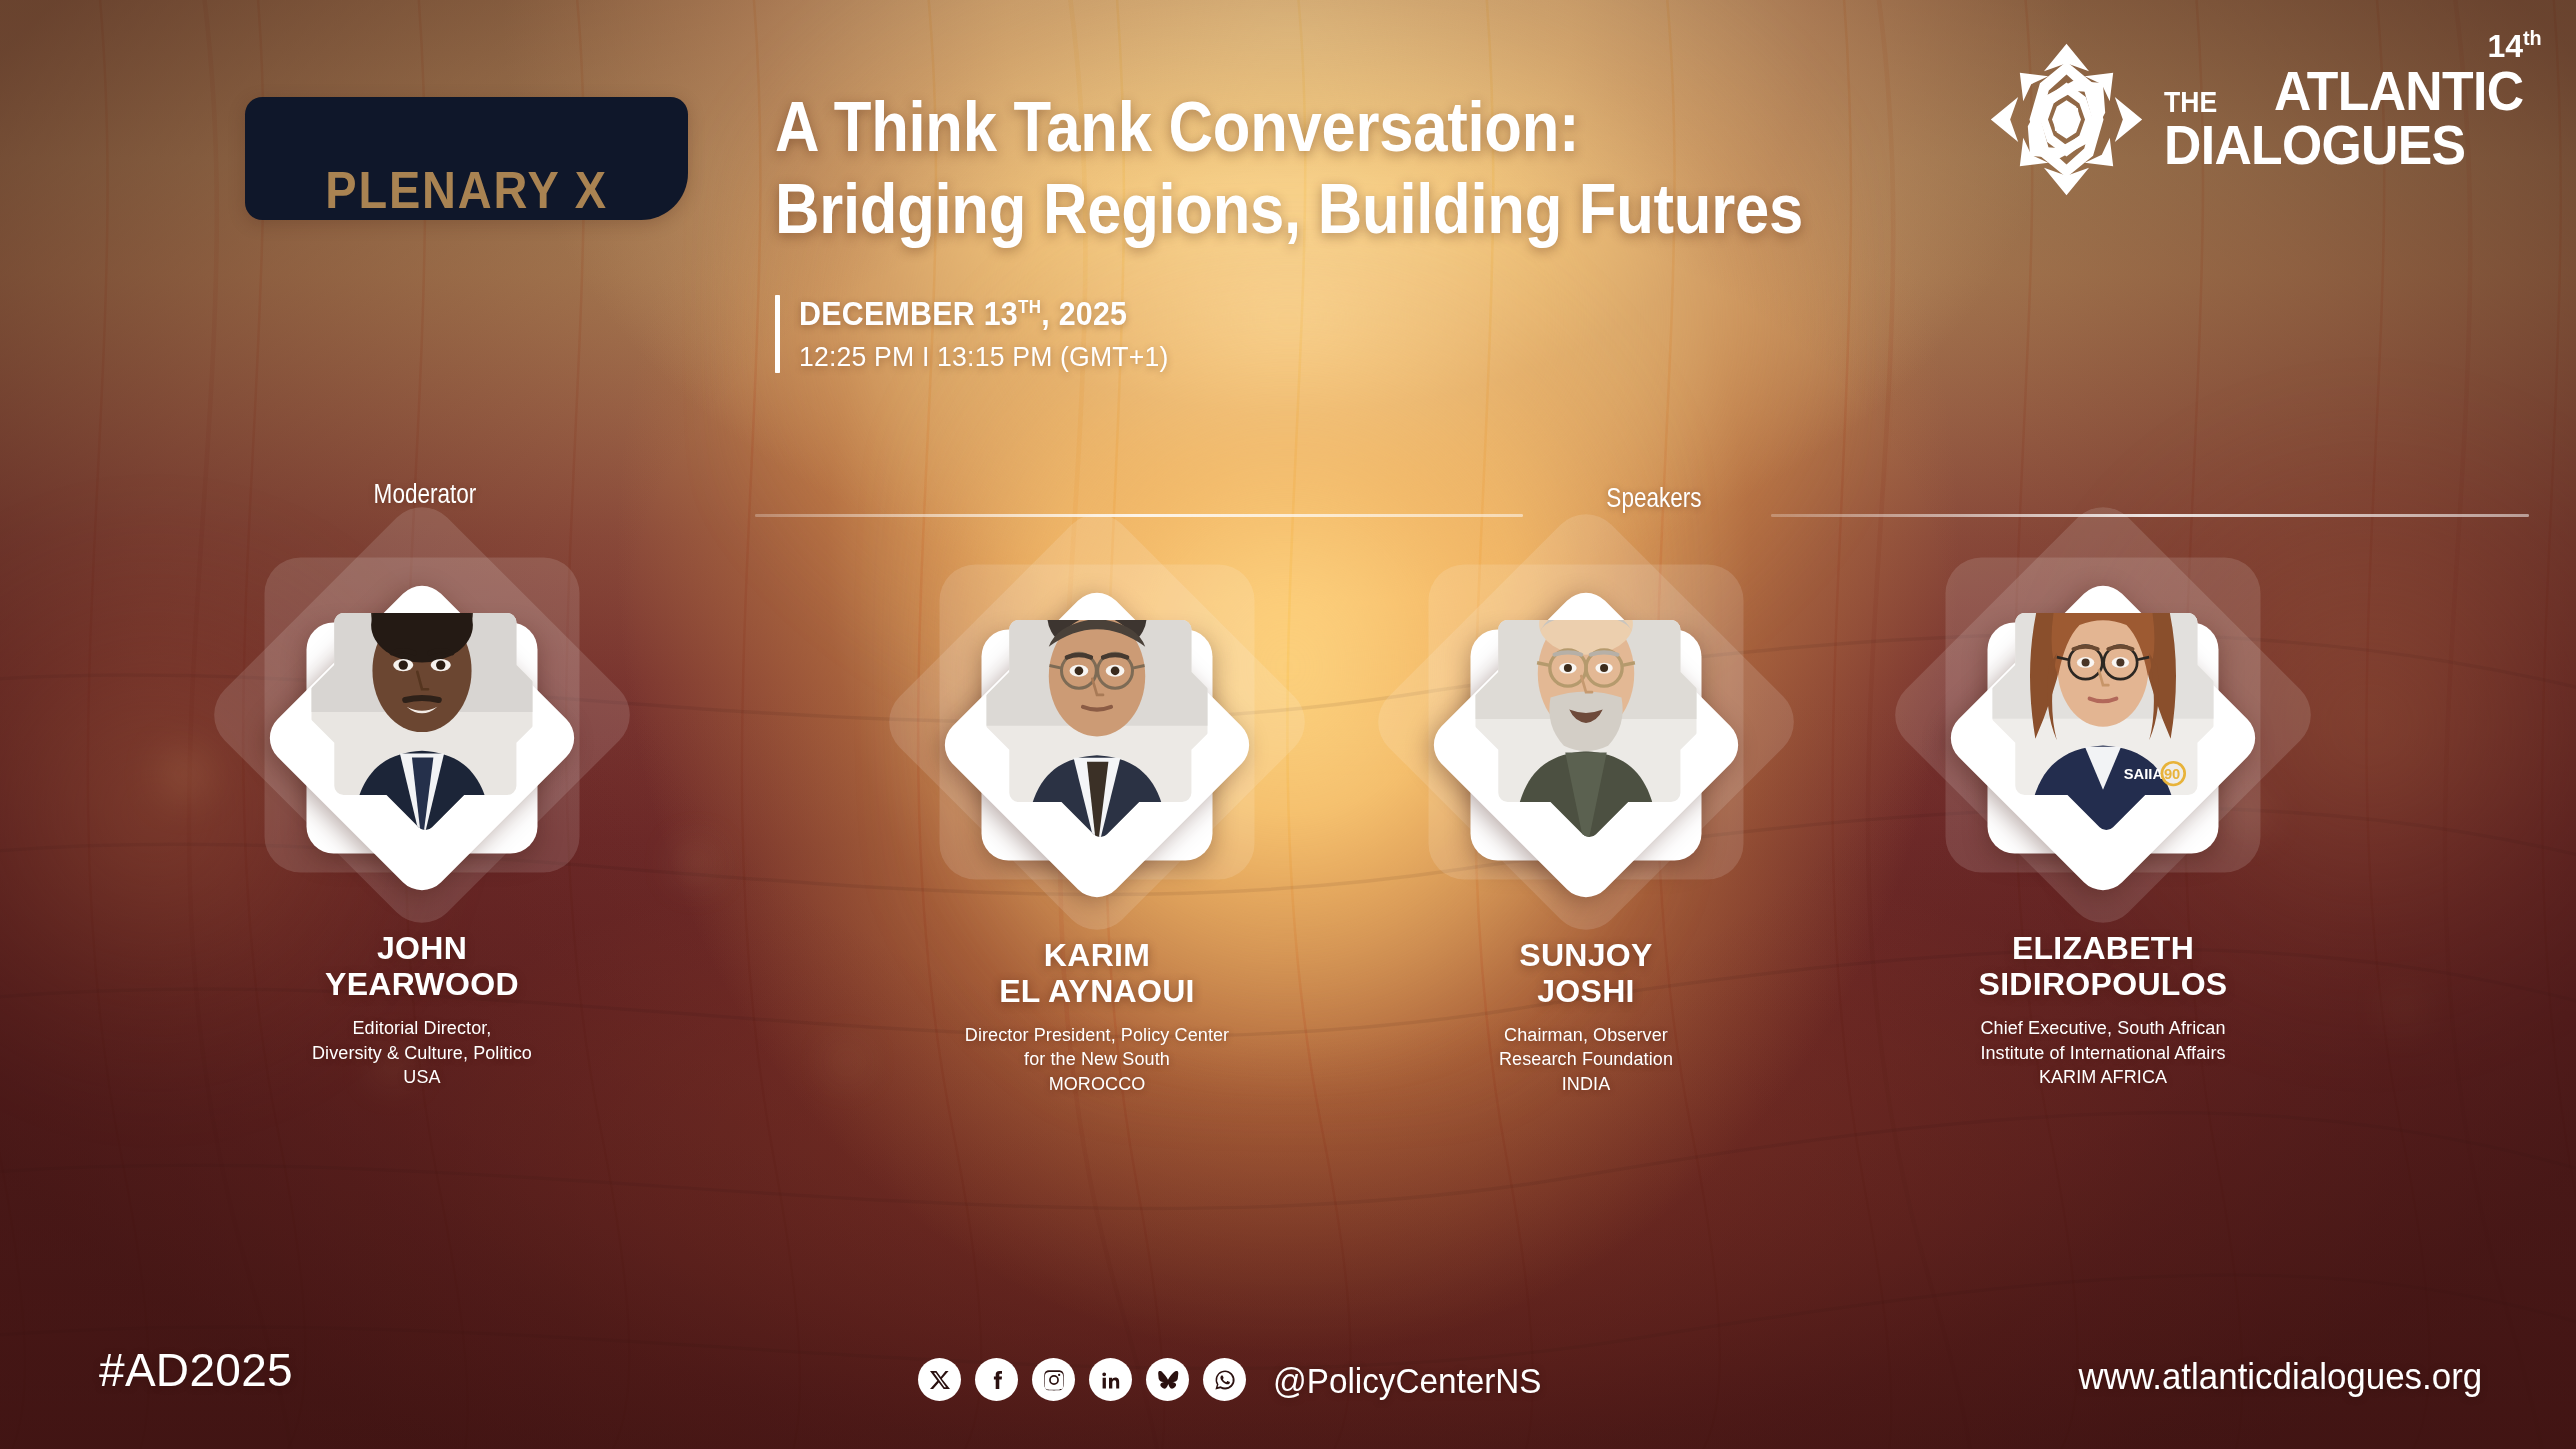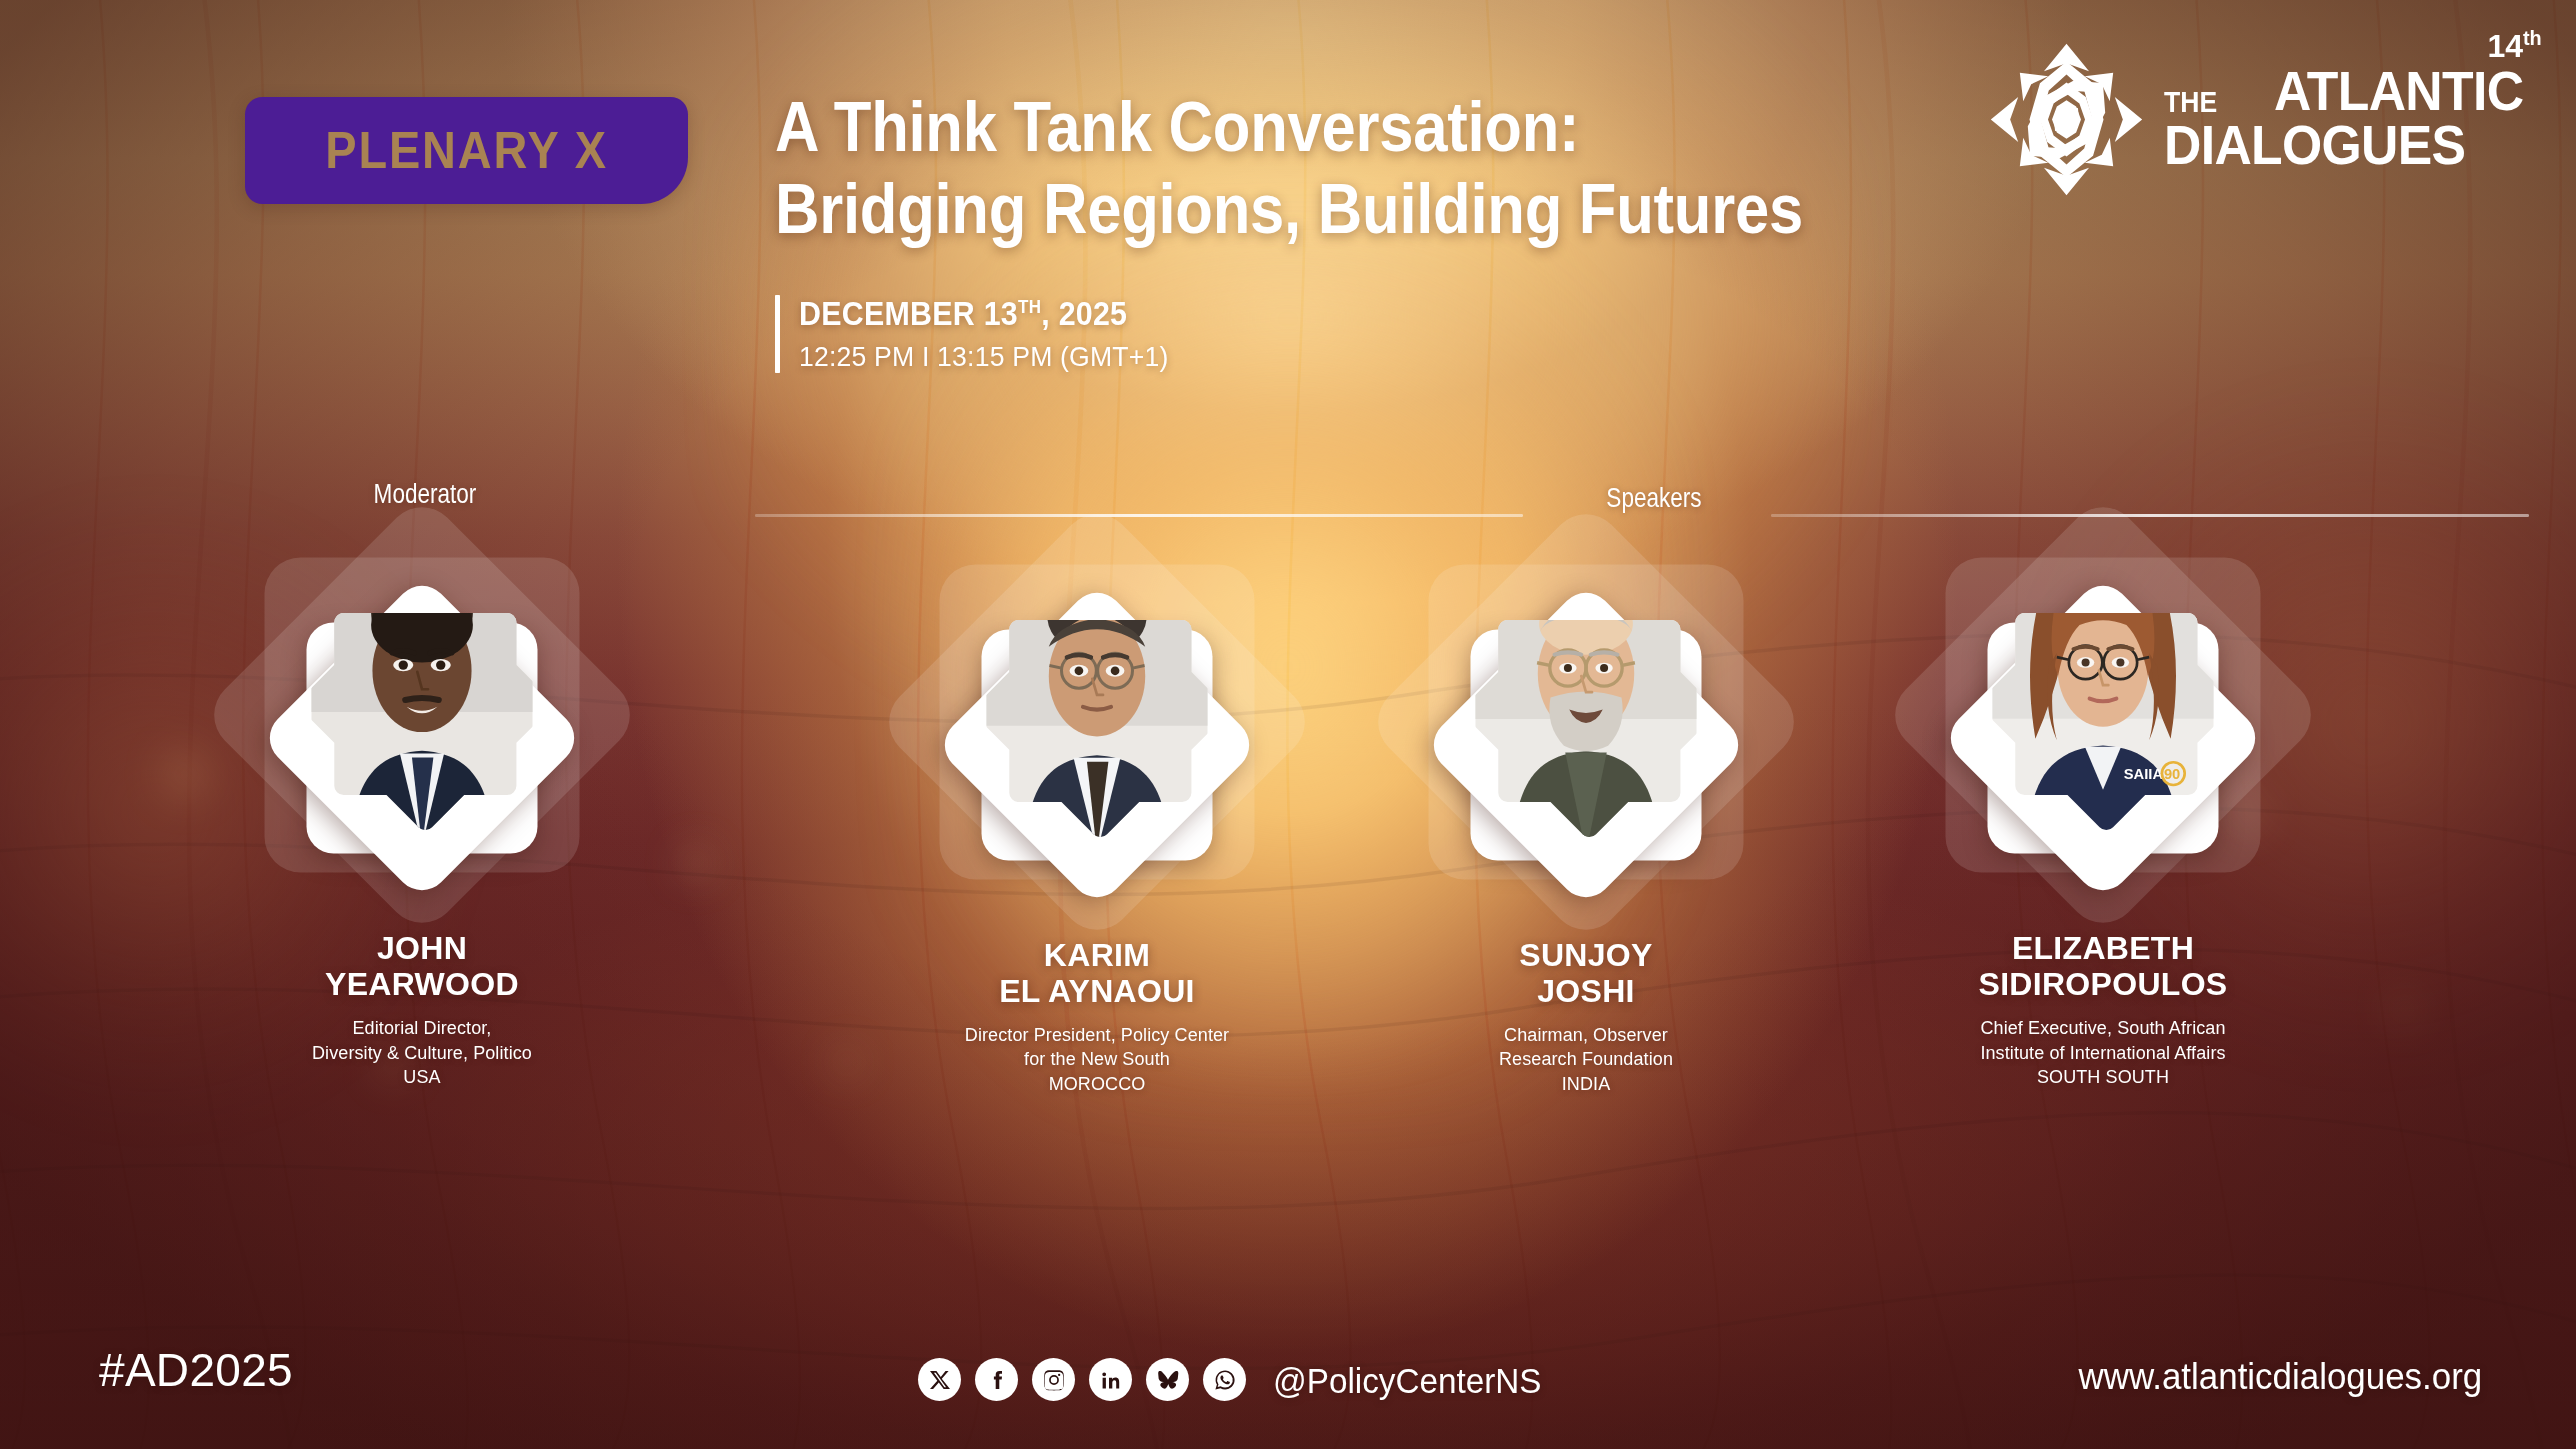--- a/index.html
+++ b/index.html
@@ -65,24 +65,24 @@
   .grain svg { width:100%; height:100%; }
   .grain2 { position:absolute; inset:-6%; opacity:.16; mix-blend-mode:multiply; }
   .grain2 svg { width:100%; height:100%; }
   .bokeh { position:absolute; border-radius:50%; filter:blur(19px); pointer-events:none; }
 
   
   #header { position:absolute; top:0; left:0; right:0; height:288px; }
 
   .plenary-badge {
     position:absolute; left:245px; top:97px;
-    width:443px; height:107px;
-    background:#4c1d95;
+    width:443px; height:123px;
+    background:#0f172a;
     border-radius:17.4px 17.4px 47px 17.4px;
-    display:flex; align-items:center; justify-content:center;
+    display:flex; align-items:flex-end; justify-content:center;
     box-shadow:0 4px 17.4px rgba(60,25,15,0.22);
   }
   .plenary-badge span {
     font-size:51px; font-weight:700; letter-spacing:2px;
     color:#a98352;
     font-family:"Liberation Sans", sans-serif;
     transform:scaleX(.92);
   }
 
   .title-block { position:absolute; left:775px; top:87px; width:1208px; }
@@ -566,21 +566,21 @@
         </svg>
       </div>
     </div>
     <div class="person-name">
       <div>ELIZABETH</div>
       <div>SIDIROPOULOS</div>
     </div>
     <div class="person-role">
       <div>Chief Executive, South African</div>
       <div>Institute of International Affairs</div>
-      <div>SOUTH SOUTH</div>
+      <div>KARIM AFRICA</div>
     </div>
   </div>
 </div>
 
 <div id="footer">
   <div id="hashtag">#AD2025</div>
 
   <div id="social">
     <div class="soc-icon">
       <svg viewBox="0 0 24 24">

